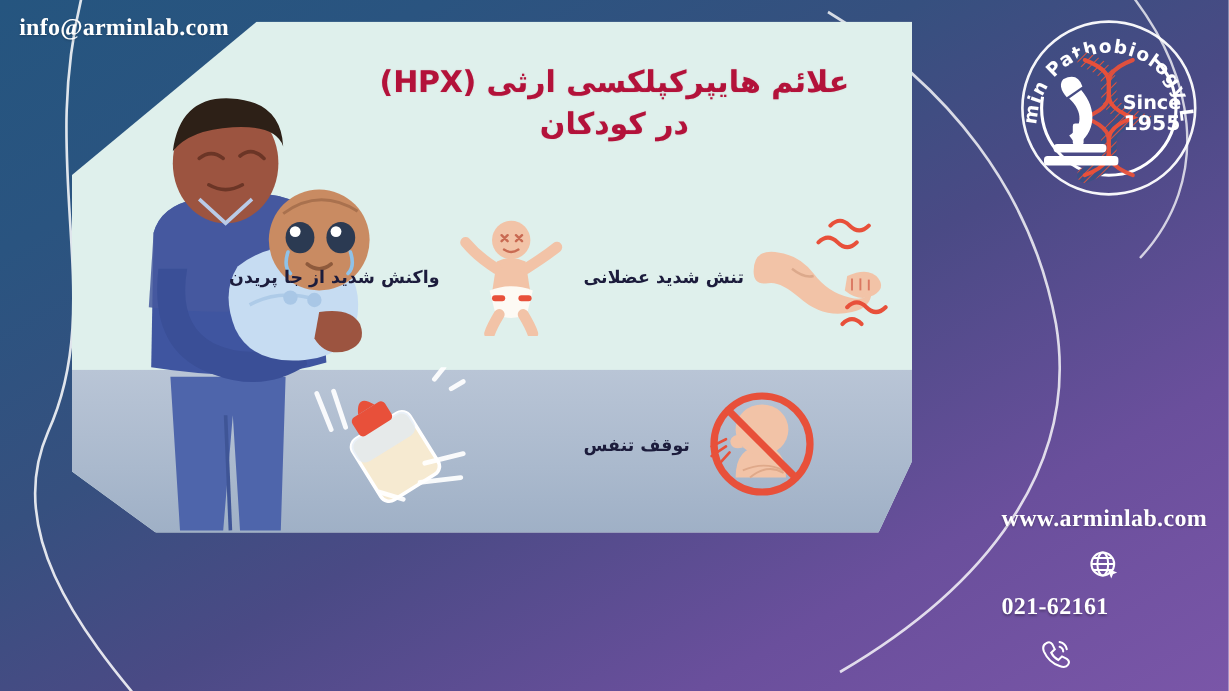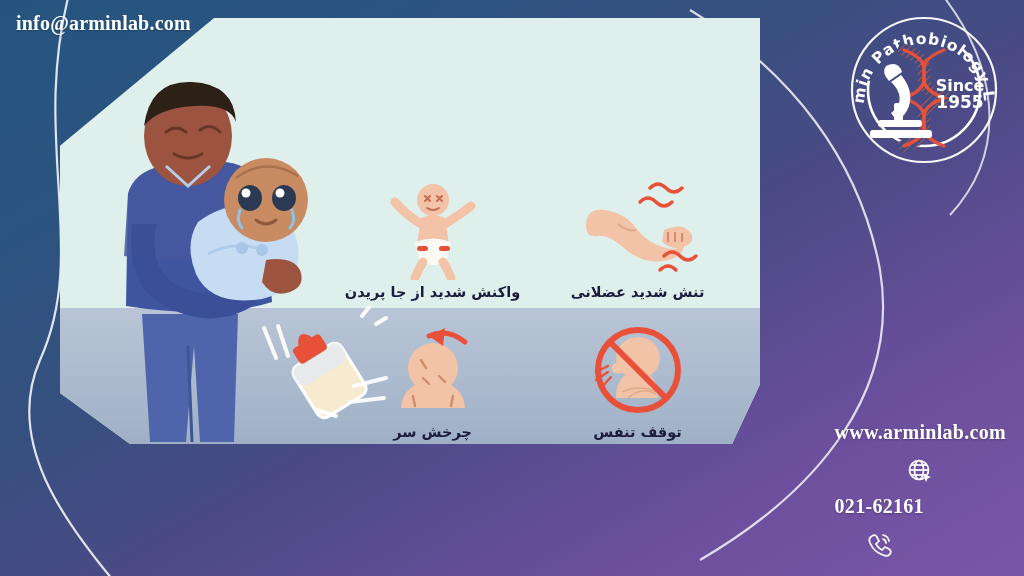--- a/index.html
+++ b/index.html
@@ -46,21 +46,21 @@
   }
   #title-main { font-size:25px; line-height:34px; letter-spacing:-.3px; }
   #title-sub  { font-size:25px; line-height:36px; }
 
   
   #symptoms {
     position:absolute; left:330px; top:160px; width:410px; height:280px;
     display:grid; grid-template-columns:1fr 1fr; grid-template-rows:1fr 1fr;
     z-index:5;
   }
-  .sym { position:relative; display:flex; flex-direction:column;
+  .sym { position:relative; display:flex; flex-direction:row;
          align-items:center; justify-content:flex-end; }
   .sym-art { width:120px; height:100px; position:relative; }
   .sym-label {
     margin-top:4px; color:#1c1c3c; font-weight:bold; font-size:14.5px;
     direction:rtl; font-family:"DejaVu Sans", sans-serif; white-space:nowrap;
   }
 
   
   #email {
     position:absolute; left:16px; top:12px; z-index:8;
@@ -184,20 +184,24 @@
         <line x1="28" y1="20" x2="38" y2="50"></line>
         <line x1="104" y1="80" x2="136" y2="72"></line>
         <line x1="100" y1="96" x2="134" y2="92"></line>
         <line x1="66" y1="104" x2="86" y2="110"></line>
         <line x1="112" y1="10" x2="120" y2="0"></line>
         <line x1="126" y1="18" x2="136" y2="12"></line>
       </g>
     </svg>
   </div>
 
+  <div id="title-block">
+    <div id="title-main" class="t-line">علائم هایپرکپلکسی ارثی (HPX)</div>
+    <div id="title-sub" class="t-line">در کودکان</div>
+  </div>
 
   <div id="symptoms">
 
     <div class="sym">
       <svg class="sym-art" viewBox="0 0 120 100" xmlns="http://www.w3.org/2000/svg">
         <path d="M8,46 q0,-18 18,-16 q20,2 32,18 q12,16 30,20 q16,4 18,-8
                  q2,16 -16,20 q-24,6 -44,-12 q-16,-14 -26,-12 q-12,2 -12,-10 z" fill="#f2c3a7"></path>
         <path d="M86,50 q18,-8 26,2 q6,8 -4,14 q-12,6 -24,-4 z" fill="#f2c3a7"></path>
         <g stroke="#d9705a" stroke-width="1.6" fill="none" opacity=".9">
           <line x1="90" y1="52" x2="90" y2="62"></line>
@@ -243,38 +247,20 @@
           <path d="M30,46 l-12,6"></path>
           <path d="M30,52 l-12,8"></path>
           <path d="M33,57 l-9,10"></path>
         </g>
         <circle cx="60" cy="50" r="40" fill="none" stroke="#e8503a" stroke-width="6"></circle>
         <line x1="32" y1="22" x2="88" y2="78" stroke="#e8503a" stroke-width="6" stroke-linecap="round"></line>
       </svg>
       <div class="sym-label">توقف تنفس</div>
     </div>
 
-    <div class="sym">
-      <svg class="sym-art" viewBox="0 0 120 100" xmlns="http://www.w3.org/2000/svg">
-        <path d="M28,88 q2,-26 32,-26 q30,0 32,26 z" fill="#f2c3a7"></path>
-        <circle cx="60" cy="48" r="25" fill="#f2c3a7"></circle>
-        <g stroke="#d08e6d" stroke-width="2.4" stroke-linecap="round">
-          <line x1="48" y1="40" x2="53" y2="48"></line>
-          <line x1="50" y1="58" x2="56" y2="64"></line>
-          <line x1="66" y1="56" x2="72" y2="62"></line>
-          <line x1="40" y1="76" x2="42" y2="86"></line>
-          <line x1="80" y1="76" x2="78" y2="86"></line>
-        </g>
-        <g>
-          <path d="M92,22 q-18,-14 -36,-6" fill="none" stroke="#e8503a" stroke-width="5" stroke-linecap="round"></path>
-          <path d="M56,16 l16,-8 -2,18 z" fill="#e8503a"></path>
-        </g>
-      </svg>
-      <div class="sym-label">چرخش سر</div>
-    </div>
   </div>
 
   <div id="contact">
 
     <div class="c-row">
       <span class="c-text">www.arminlab.com</span>
       <svg class="c-icon" viewBox="0 0 26 26" xmlns="http://www.w3.org/2000/svg" fill="none" stroke="#ffffff" stroke-width="1.7">
         <circle cx="12" cy="12" r="9.5"></circle>
         <ellipse cx="12" cy="12" rx="4.5" ry="9.5"></ellipse>
         <line x1="2.5" y1="12" x2="21.5" y2="12"></line>

